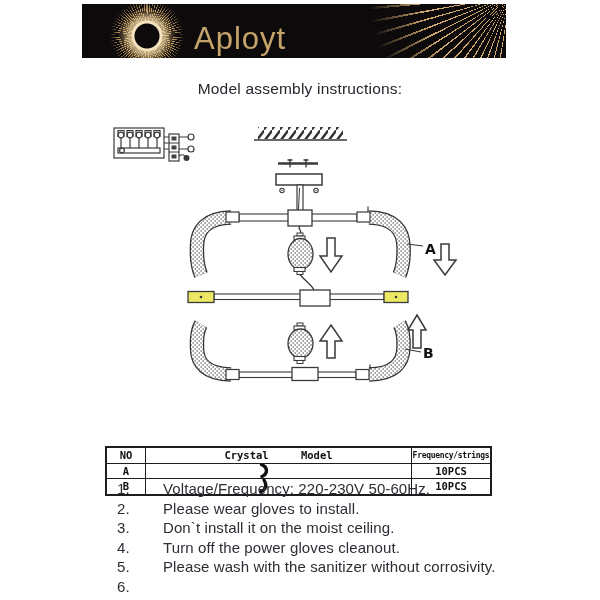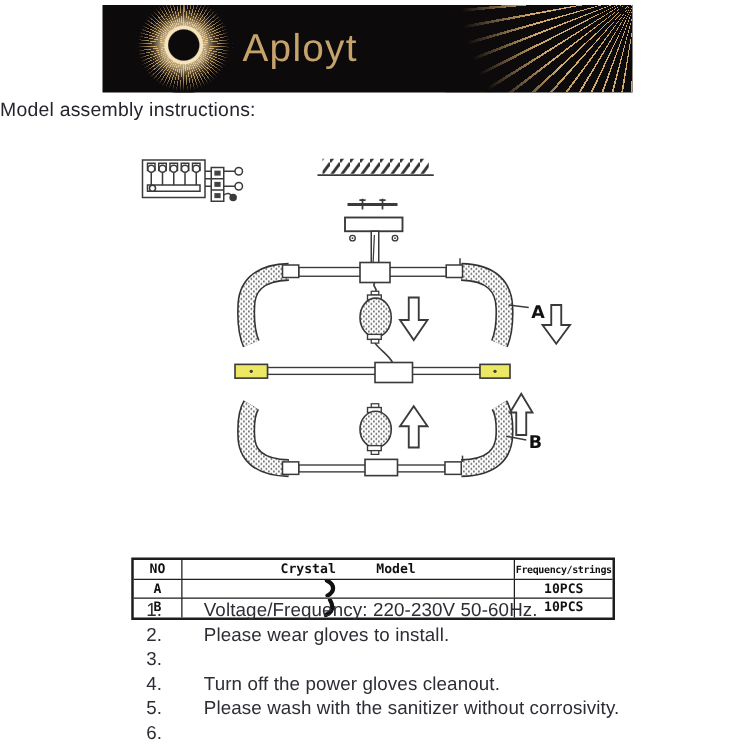--- a/index.html
+++ b/index.html
@@ -2,21 +2,21 @@
 <html><head>
 <meta charset="utf-8">
 <style>
   html,body{margin:0;padding:0;}
   body{
     width:600px;height:600px;position:relative;background:#ffffff;
     font-family:"Liberation Sans",sans-serif;overflow:hidden;
   }
   
   .header-bar{
-    position:absolute;left:82px;top:4px;width:424px;height:70px;
+    position:absolute;left:82px;top:4px;width:424px;height:54px;
     background:#0d0a0c;overflow:hidden;
   }
   .sunburst{
     position:absolute;left:26px;top:-7px;width:78px;height:78px;border-radius:50%;
     background:
       radial-gradient(circle, #0d0a0c 0 12px, #f4e3bd 13px 15px,
         rgba(240,214,160,0.75) 16px 18px, rgba(201,165,103,0.35) 24px,
         rgba(13,10,12,0.25) 30px, #0d0a0c 37px),
       repeating-conic-gradient(#caa567 0deg 1.3deg, rgba(0,0,0,0) 1.3deg 4.6deg);
   }
@@ -25,21 +25,21 @@
     font-size:31px;font-weight:500;letter-spacing:1px;color:#c5a36a;
   }
   .rays{
     position:absolute;right:0;top:0;width:150px;height:70px;
     background:
       radial-gradient(circle at 103% -12%, rgba(13,10,12,0) 0 50%, #0d0a0c 82%),
       repeating-conic-gradient(from 178deg at 103% -12%, #d2aa6e 0deg 1deg, rgba(0,0,0,0) 1deg 5.4deg);
   }
   
   .title-block{
-    position:absolute;left:0;top:80px;width:600px;text-align:left;
+    position:absolute;left:0;top:80px;width:600px;text-align:center;
     color:#26252d;font-size:15.5px;line-height:17.5px;letter-spacing:0.2px;
   }
   
   .diagram{position:absolute;left:0;top:118px;}
   
   .parts-table{
     position:absolute;left:105px;top:422px;width:387px;
     border:2px solid #1d1d1d;box-sizing:border-box;
     display:grid;grid-template-columns:38px 1fr 79px;
     font-family:"DejaVu Sans Mono","Liberation Mono",monospace;color:#111;margin-top:24px;
@@ -239,20 +239,21 @@
   <div class="instr-row">
     <span class="instr-num">1.</span>
     <span class="instr-text">Voltage/Frequency: 220-230V 50-60Hz.</span>
   </div>
   <div class="instr-row">
     <span class="instr-num">2.</span>
     <span class="instr-text">Please wear gloves to install.</span>
   </div>
   <div class="instr-row">
     <span class="instr-num">3.</span>
+    <span class="instr-text">Don`t install it on the moist ceiling.</span>
   </div>
   <div class="instr-row">
     <span class="instr-num">4.</span>
     <span class="instr-text">Turn off the power gloves cleanout.</span>
   </div>
   <div class="instr-row">
     <span class="instr-num">5.</span>
     <span class="instr-text">Please wash with the sanitizer without corrosivity.</span>
   </div>
   <div class="instr-row">

